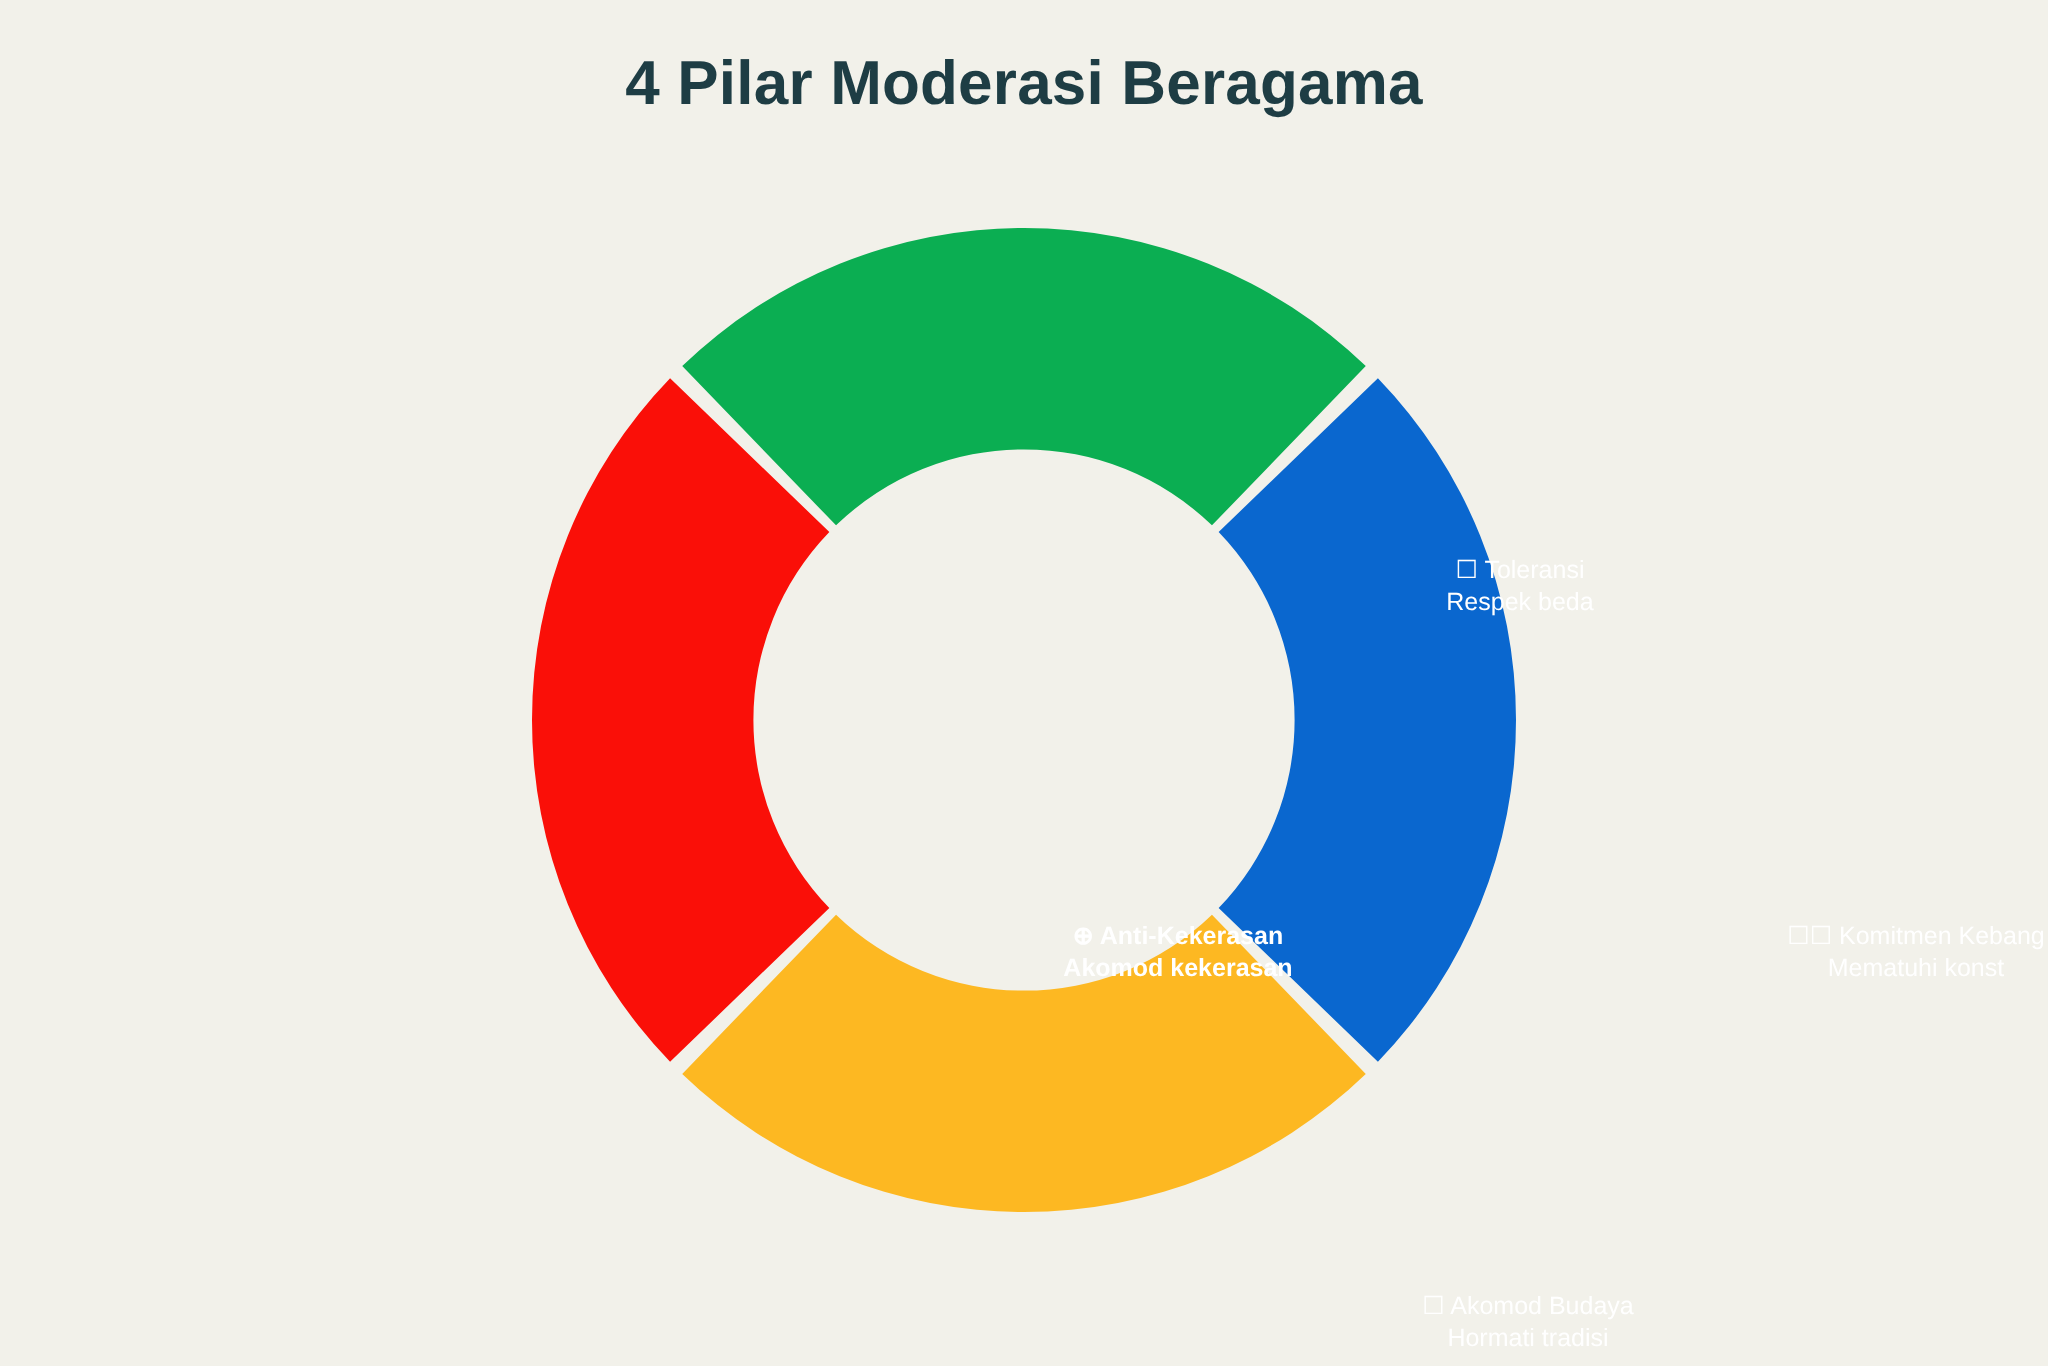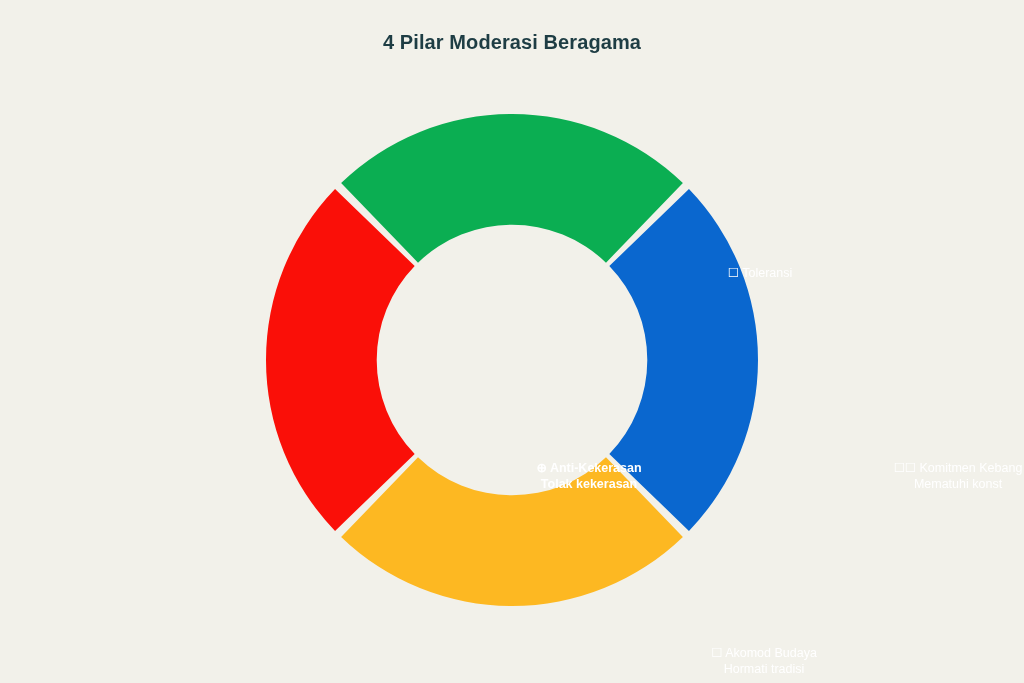--- a/index.html
+++ b/index.html
@@ -18,21 +18,21 @@
     position: relative;
     width: 1024px;
     height: 683px;
   }
   #chart-title {
     position: absolute;
     left: 0;
     top: 27px;
     width: 1024px;
     text-align: center;
-    font-size: 20px;
+    font-size: 31px;
     font-weight: bold;
     color: #1e3d44;
     letter-spacing: 0.1px;
     line-height: 30px;
   }
   #donut-wrap {
     position: absolute;
     left: 264px;
     top: 112px;
     width: 496px;
@@ -47,21 +47,21 @@
     position: absolute;
     text-align: center;
     color: #ffffff;
     font-size: 12.5px;
     line-height: 15.5px;
     white-space: nowrap;
     pointer-events: none;
   }
   .seg-label .l1 { display: block; }
   .seg-label .l2 { display: block; }
-  #label-tolerance  { left: 374px; top: 154px; width: 244px; }
+  #label-tolerance  { left: 374px; top: 166px; width: 244px; }
   #label-commitment { left: 578px; top: 349px; width: 232px; }
   #label-culture    { left: 375px; top: 534px; width: 250px; }
   #label-nonviolence{ left: 222px; top: 349px; width: 206px; font-weight: bold; }
 </style>
 </head>
 <body>
 
 <div id="stage">
 
   <div id="chart-title">4 Pilar Moderasi Beragama</div>
@@ -71,31 +71,32 @@
       <g id="segments">
           <path d="M 418.88595913291334 71.04240911669183 A 246 246 0 0 0 77.11404086708674 71.04240911669174 L 154.0127224768977 150.67332501418045 A 135.3 135.3 0 0 1 341.98727752310236 150.6733250141805 Z" fill="#0bae52"></path>
           <path d="M 424.95759088330817 418.8859591329133 A 246 246 0 0 0 424.95759088330817 77.11404086708669 L 345.3266749858195 154.01272247689766 A 135.3 135.3 0 0 1 345.3266749858195 341.9872775231023 Z" fill="#0a67cf"></path>
           <path d="M 77.11404086708674 424.9575908833083 A 246 246 0 0 0 418.88595913291334 424.95759088330817 L 341.98727752310236 345.3266749858195 A 135.3 135.3 0 0 1 154.0127224768977 345.3266749858195 Z" fill="#fdb822"></path>
           <path d="M 71.0424091166918 77.11404086708671 A 246 246 0 0 0 71.04240911669183 418.88595913291334 L 150.6733250141805 341.98727752310236 A 135.3 135.3 0 0 1 150.67332501418048 154.0127224768977 Z" fill="#fa0f08"></path>
         </g>
     </svg>
 
     <div class="seg-label" id="label-tolerance">
       <span class="l1">☐ Toleransi</span>
+      <span class="l2">Respek beda</span>
     </div>
 
     <div class="seg-label" id="label-commitment">
       <span class="l1">☐☐ Komitmen Kebang</span>
       <span class="l2">Mematuhi konst</span>
     </div>
 
     <div class="seg-label" id="label-culture">
       <span class="l1">☐ Akomod Budaya</span>
       <span class="l2">Hormati tradisi</span>
     </div>
 
     <div class="seg-label" id="label-nonviolence">
       <span class="l1">⊕ Anti-Kekerasan</span>
-      <span class="l2">Tolak kekerasan</span>
+      <span class="l2">Akomod kekerasan</span>
     </div>
   </div>
 
 </div>
 
 </body></html>

